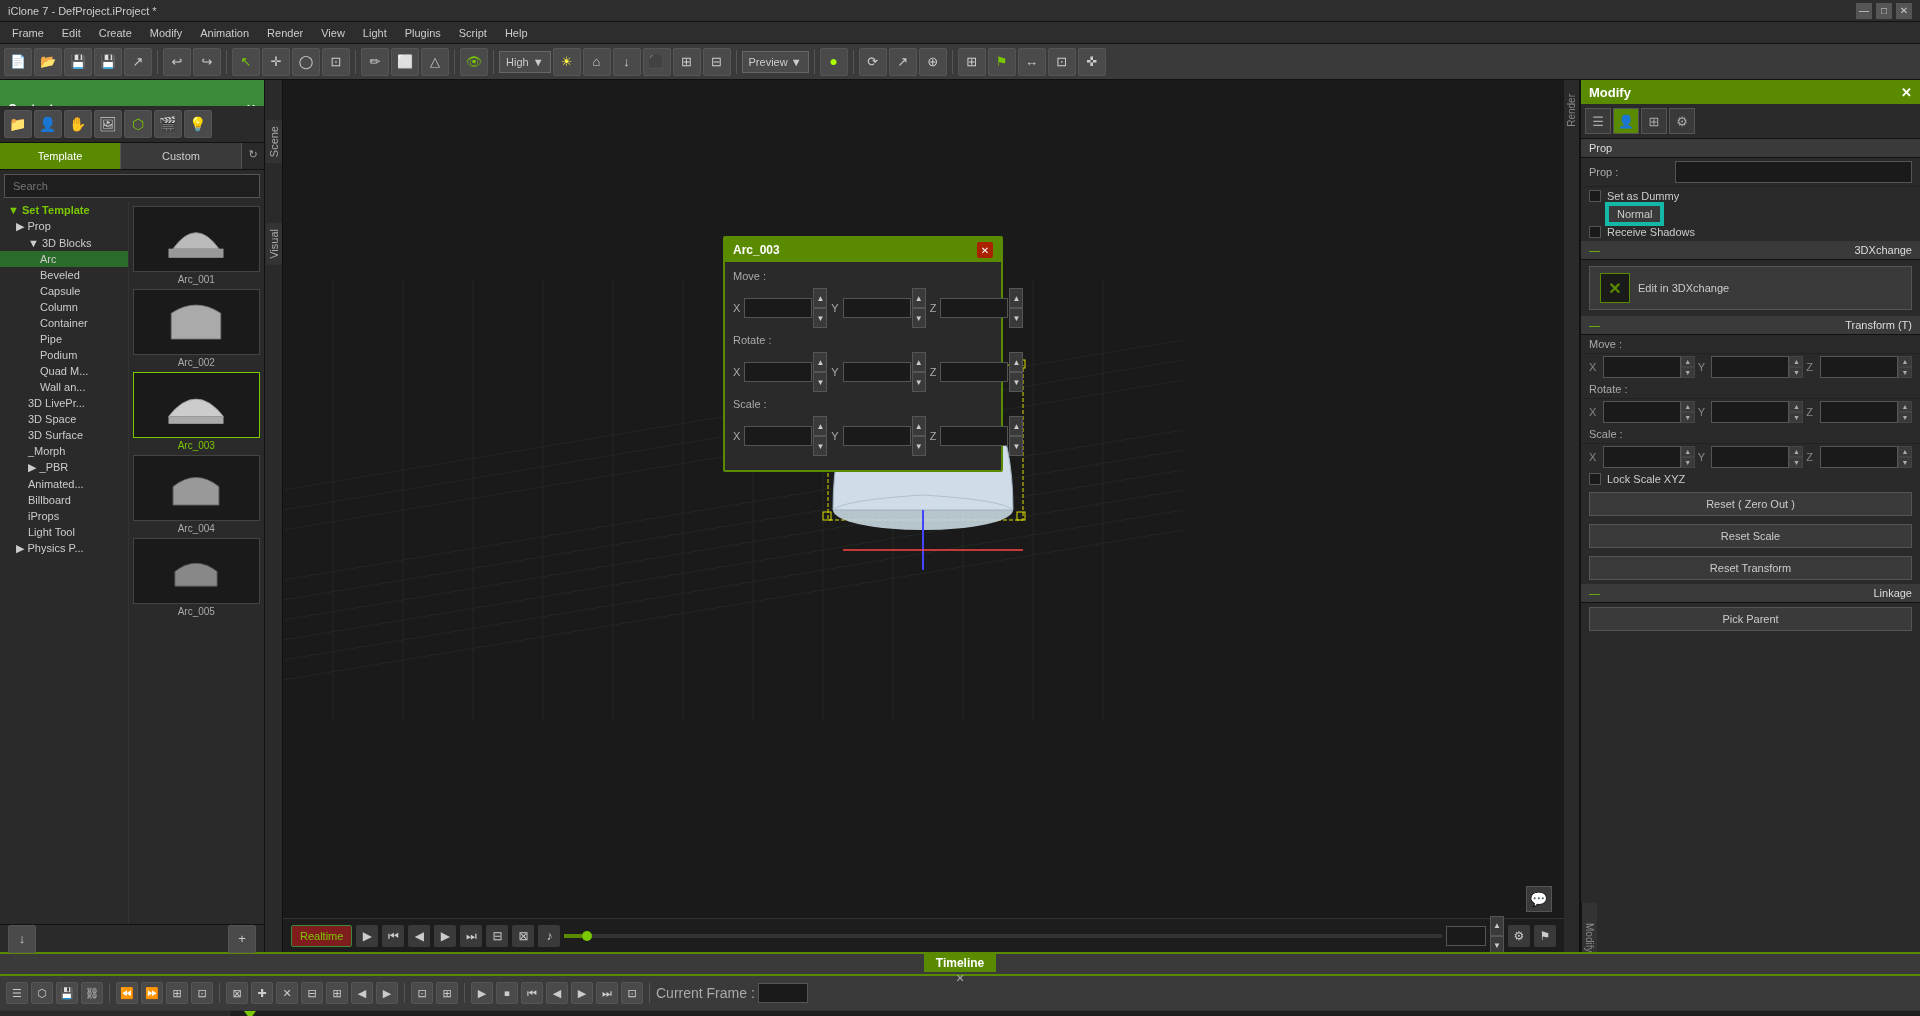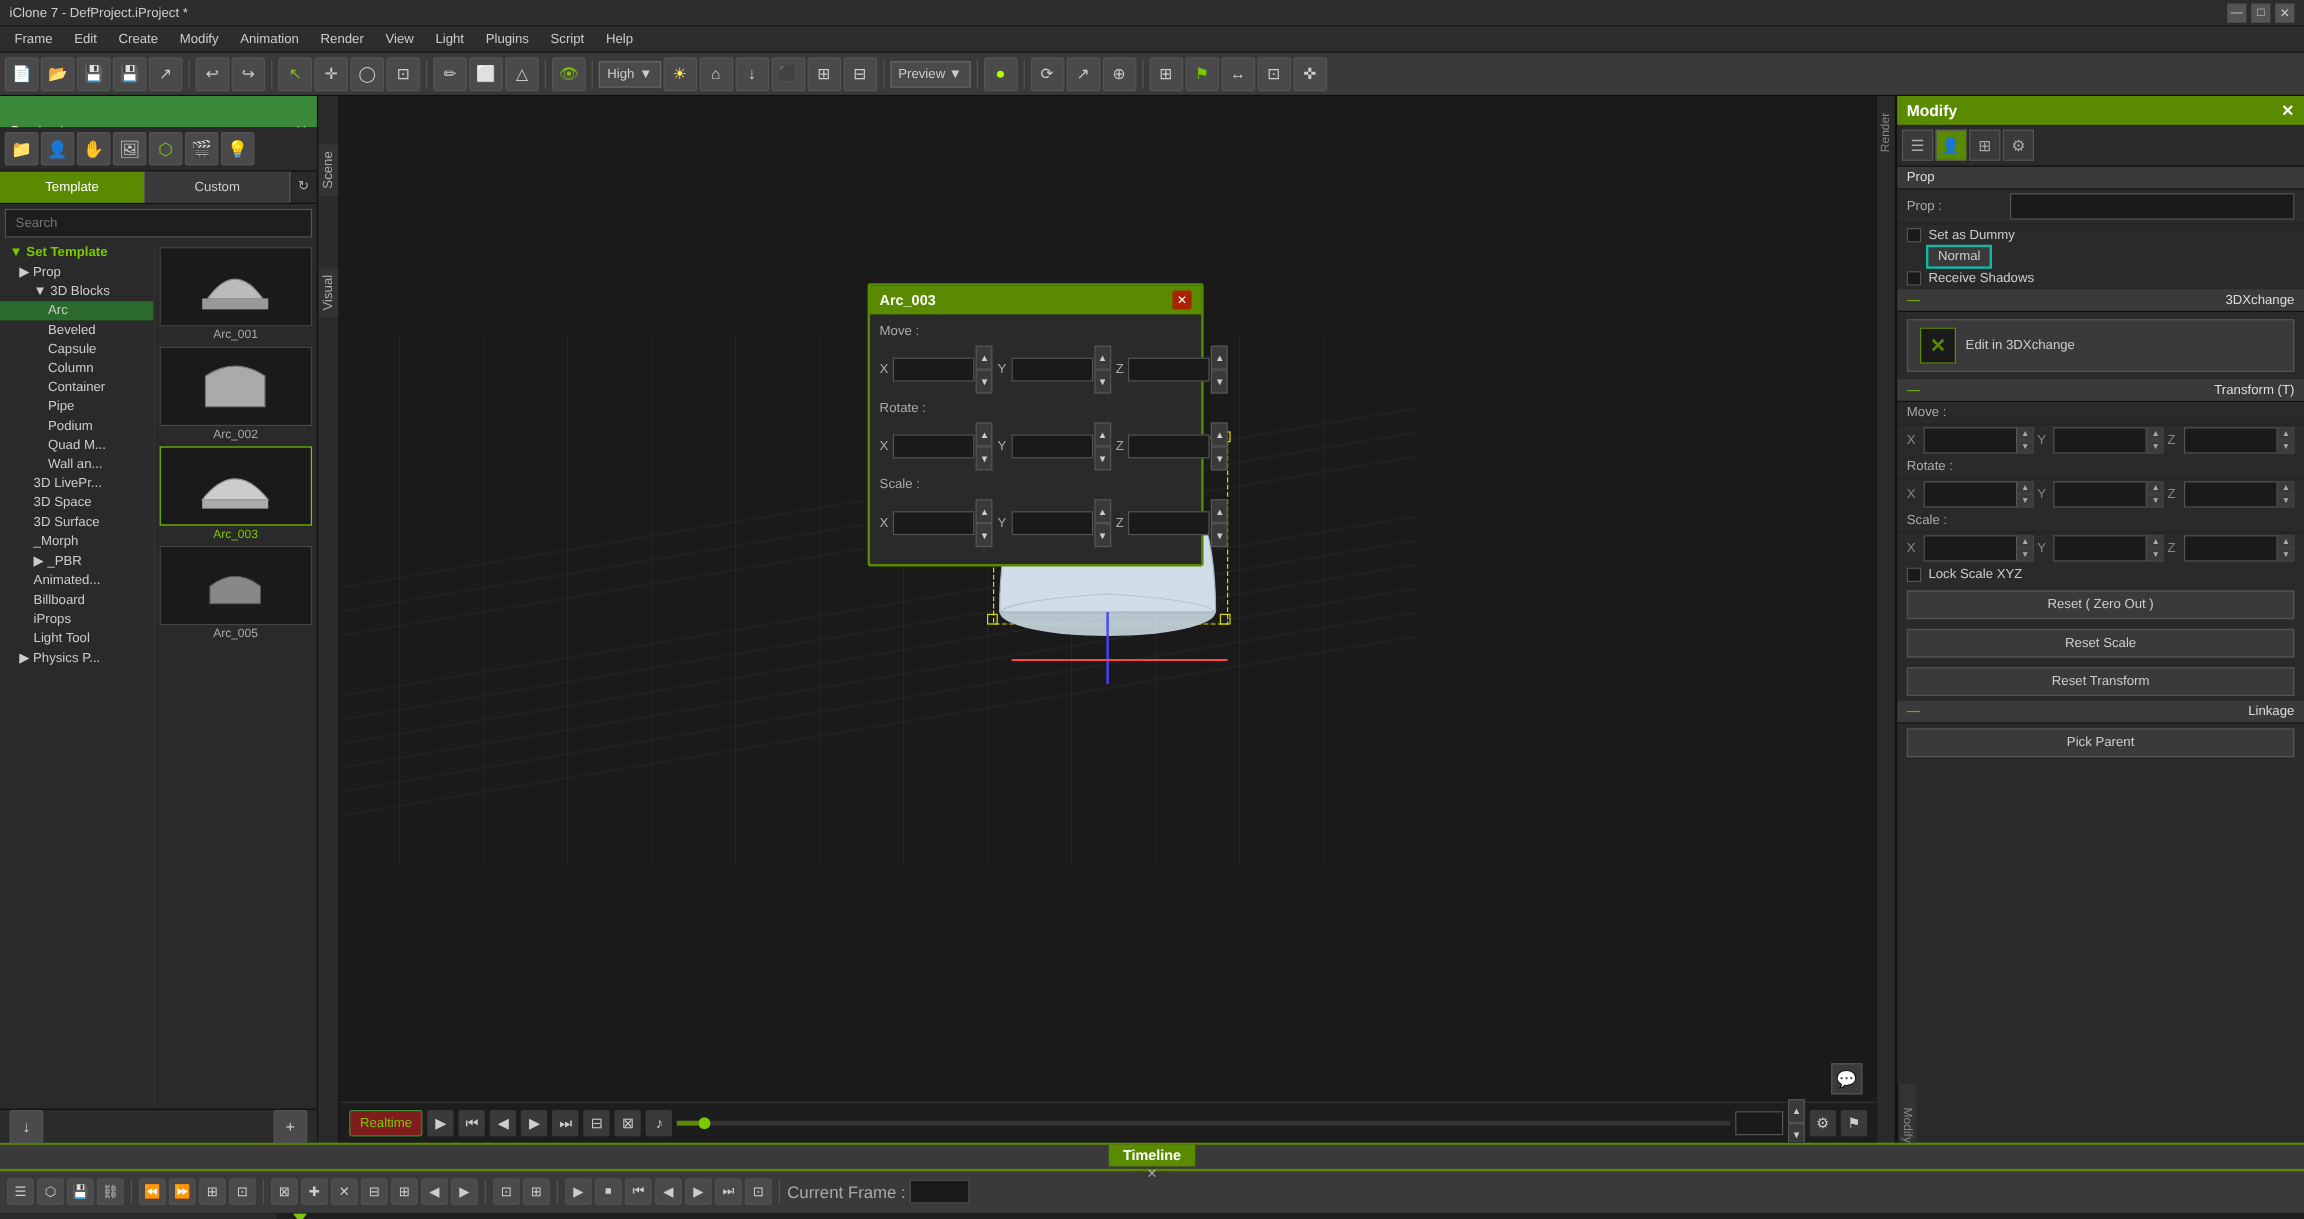--- a/index.html
+++ b/index.html
@@ -121,21 +121,21 @@
 
     
     #vp-controls { position: absolute; bottom: 0; left: 0; right: 0; height: 34px; background: rgba(30,30,30,0.9); display: flex; align-items: center; padding: 0 8px; gap: 4px; border-top: 1px solid #333; }
     .vp-btn { width: 22px; height: 22px; display: flex; align-items: center; justify-content: center; cursor: pointer; color: #ccc; font-size: 12px; background: #3a3a3a; border-radius: 2px; }
     .vp-btn.realtime { background: #7f1d1d; border: 1px solid #3a8a3a; color: #7ac800; padding: 2px 8px; width: auto; font-size: 11px; }
     .vp-progress { flex: 1; height: 4px; background: #333; position: relative; }
     .vp-progress-bar { height: 100%; background: #5a8a00; width: 2%; }
     .vp-progress-thumb { width: 10px; height: 10px; background: #7ac800; border-radius: 50%; position: absolute; top: -3px; left: 2%; }
     .vp-frame-input { width: 40px; background: #1a1a1a; border: 1px solid #555; color: #ccc; font-size: 11px; padding: 2px 4px; height: 20px; text-align: center; }
 
-    .normal-badge { background: #3a3a3a; border: 2px solid #14b8a6; padding: 2px 8px; font-size: 11px; color: #ccc; }
+    .normal-badge { background: #3a3a3a; border: 4px solid #14b8a6; padding: 2px 8px; font-size: 11px; color: #ccc; }
 
     .right-panel-content { flex: 1; overflow-y: auto; }
 
     
     .x3d-btn { background: #3a3a3a; border: 1px solid #555; padding: 6px 10px; display: flex; align-items: center; gap: 8px; margin: 6px 8px; cursor: pointer; }
     .x3d-logo { width: 30px; height: 30px; background: #1a1a1a; border: 1px solid #5a8a00; display: flex; align-items: center; justify-content: center; color: #5a8a00; font-size: 16px; font-weight: bold; }
     .xyz-label { color: #888; font-size: 11px; width: 14px; }
     .xyz-input-wrap { display: flex; align-items: center; }
     .xyz-input-wrap input { width: 78px; background: #1a1a1a; border: 1px solid #555; color: #ccc; padding: 2px 4px; font-size: 11px; height: 22px; }
     .xyz-spin { display: flex; flex-direction: column; }
@@ -354,20 +354,28 @@
         <div class="thumb-item" style="width:100%;">
           <div class="thumb-box arc003-thumb" style="width:100%;height:66px;border-color:#7ac800;">
             <svg viewBox="0 0 70 60" width="70" height="55" xmlns="http://www.w3.org/2000/svg">
               <rect x="5" y="42" width="60" height="8" fill="#aaa"></rect>
               <path d="M5 42 Q35 4 65 42 Z" fill="#ccc" stroke="#999" stroke-width="1"></path>
             </svg>
           </div>
           <div class="thumb-label" style="color:#7ac800;">Arc_003</div>
         </div>
 
+        <div class="thumb-item" style="width:100%;">
+          <div class="thumb-box" style="width:100%;height:66px;">
+            <svg viewBox="0 0 70 60" width="70" height="55" xmlns="http://www.w3.org/2000/svg">
+              <path d="M10 48 L10 28 Q35 8 60 28 L60 48 Z" fill="#999" stroke="#666" stroke-width="1"></path>
+            </svg>
+          </div>
+          <div class="thumb-label">Arc_004</div>
+        </div>
 
         <div class="thumb-item" style="width:100%;">
           <div class="thumb-box" style="width:100%;height:66px;">
             <svg viewBox="0 0 70 60" width="70" height="55" xmlns="http://www.w3.org/2000/svg">
               <path d="M12 46 L12 30 Q35 12 58 30 L58 46 Z" fill="#888" stroke="#555" stroke-width="1"></path>
             </svg>
           </div>
           <div class="thumb-label">Arc_005</div>
         </div>
       </div>

